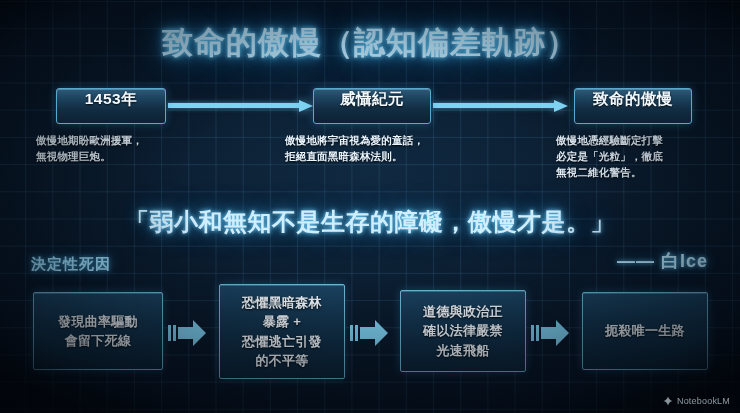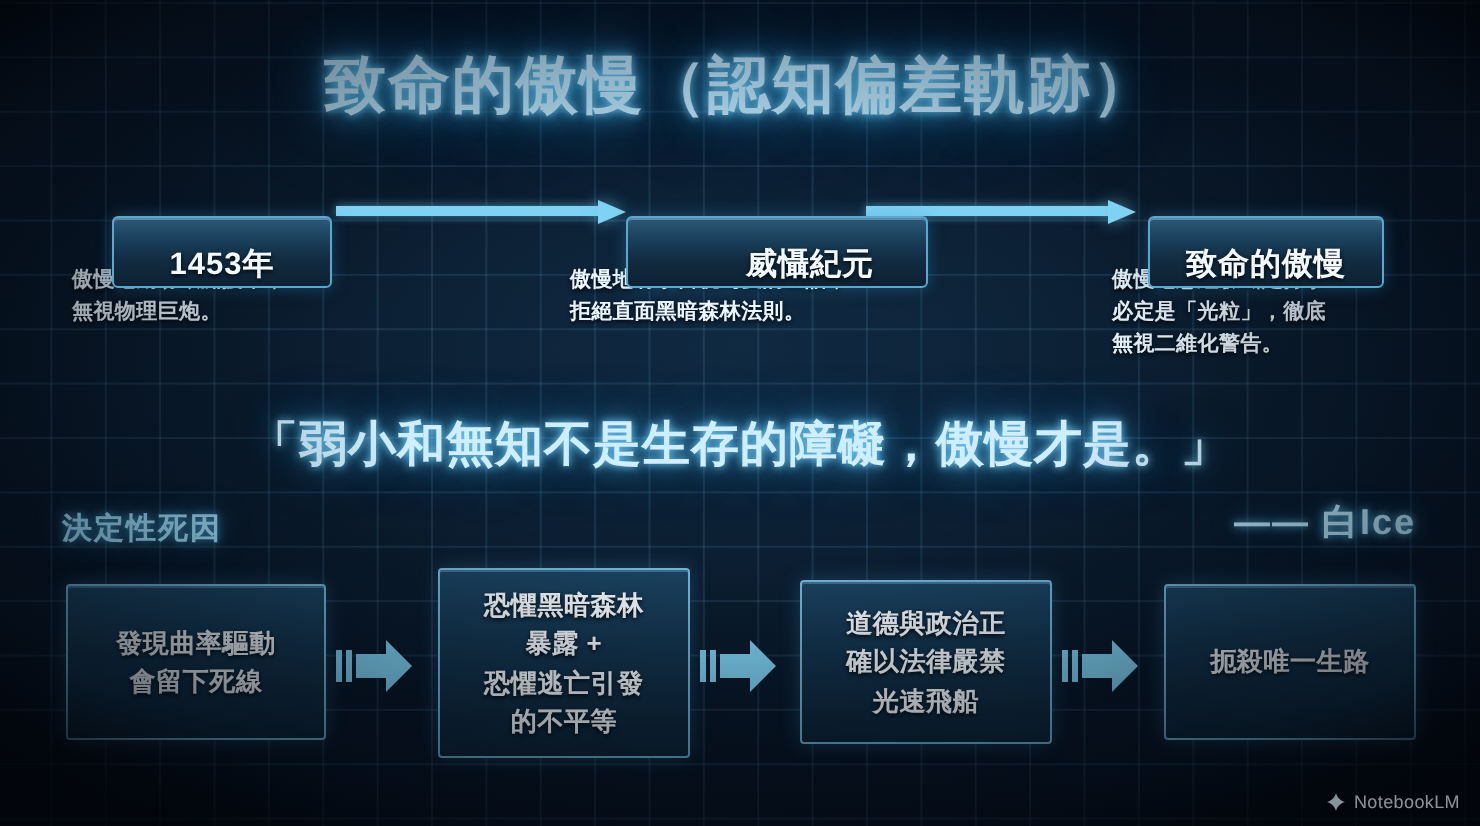--- a/index.html
+++ b/index.html
@@ -55,24 +55,23 @@
 
   
   .tl-box {
     position: absolute;
     height: 34px;
     border: 1.5px solid #59a8cf;
     border-radius: 3px;
     background: linear-gradient(to bottom, #2e5a78 0%, #1d4460 26%, #122c42 60%, #0d2233 100%);
     box-shadow: 0 0 8px rgba(60,150,205,0.35), inset 0 1px 0 rgba(175,225,255,0.35);
     display: flex;
-    align-items: flex-end;
+    align-items: flex-start;
     justify-content: center;
     z-index: 3;
-    margin-top: 20px;
   }
   .tl-box span {
     font-size: 15.5px;
     font-weight: bold;
     color: #f2f9ff;
     letter-spacing: 0.5px;
     text-shadow: 0 1px 2px rgba(0,0,0,0.85);
   }
   .tl-desc {
     position: absolute;
@@ -207,21 +206,21 @@
   <div id="title">致命的傲慢（認知偏差軌跡）</div>
 
   <div class="tl-box" style="left:56px; top:88px; width:108px;">
     <span>1453年</span>
   </div>
   <div class="tl-arrow" style="left:168px; top:100px; width:145px;">
     <div class="shaft" style="width:132px;"></div>
     <div class="head" style="left:131px;"></div>
   </div>
 
-  <div class="tl-box" style="left:313px; top:88px; width:116px;padding-left:33px;">
+  <div class="tl-box" style="left:313px; top:88px; width:116px;">
     <span>威懾紀元</span>
   </div>
   <div class="tl-arrow" style="left:433px; top:100px; width:136px;">
     <div class="shaft" style="width:122px;"></div>
     <div class="head" style="left:121px;"></div>
   </div>
 
   <div class="tl-box" style="left:574px; top:88px; width:116px;">
     <span>致命的傲慢</span>
   </div>

